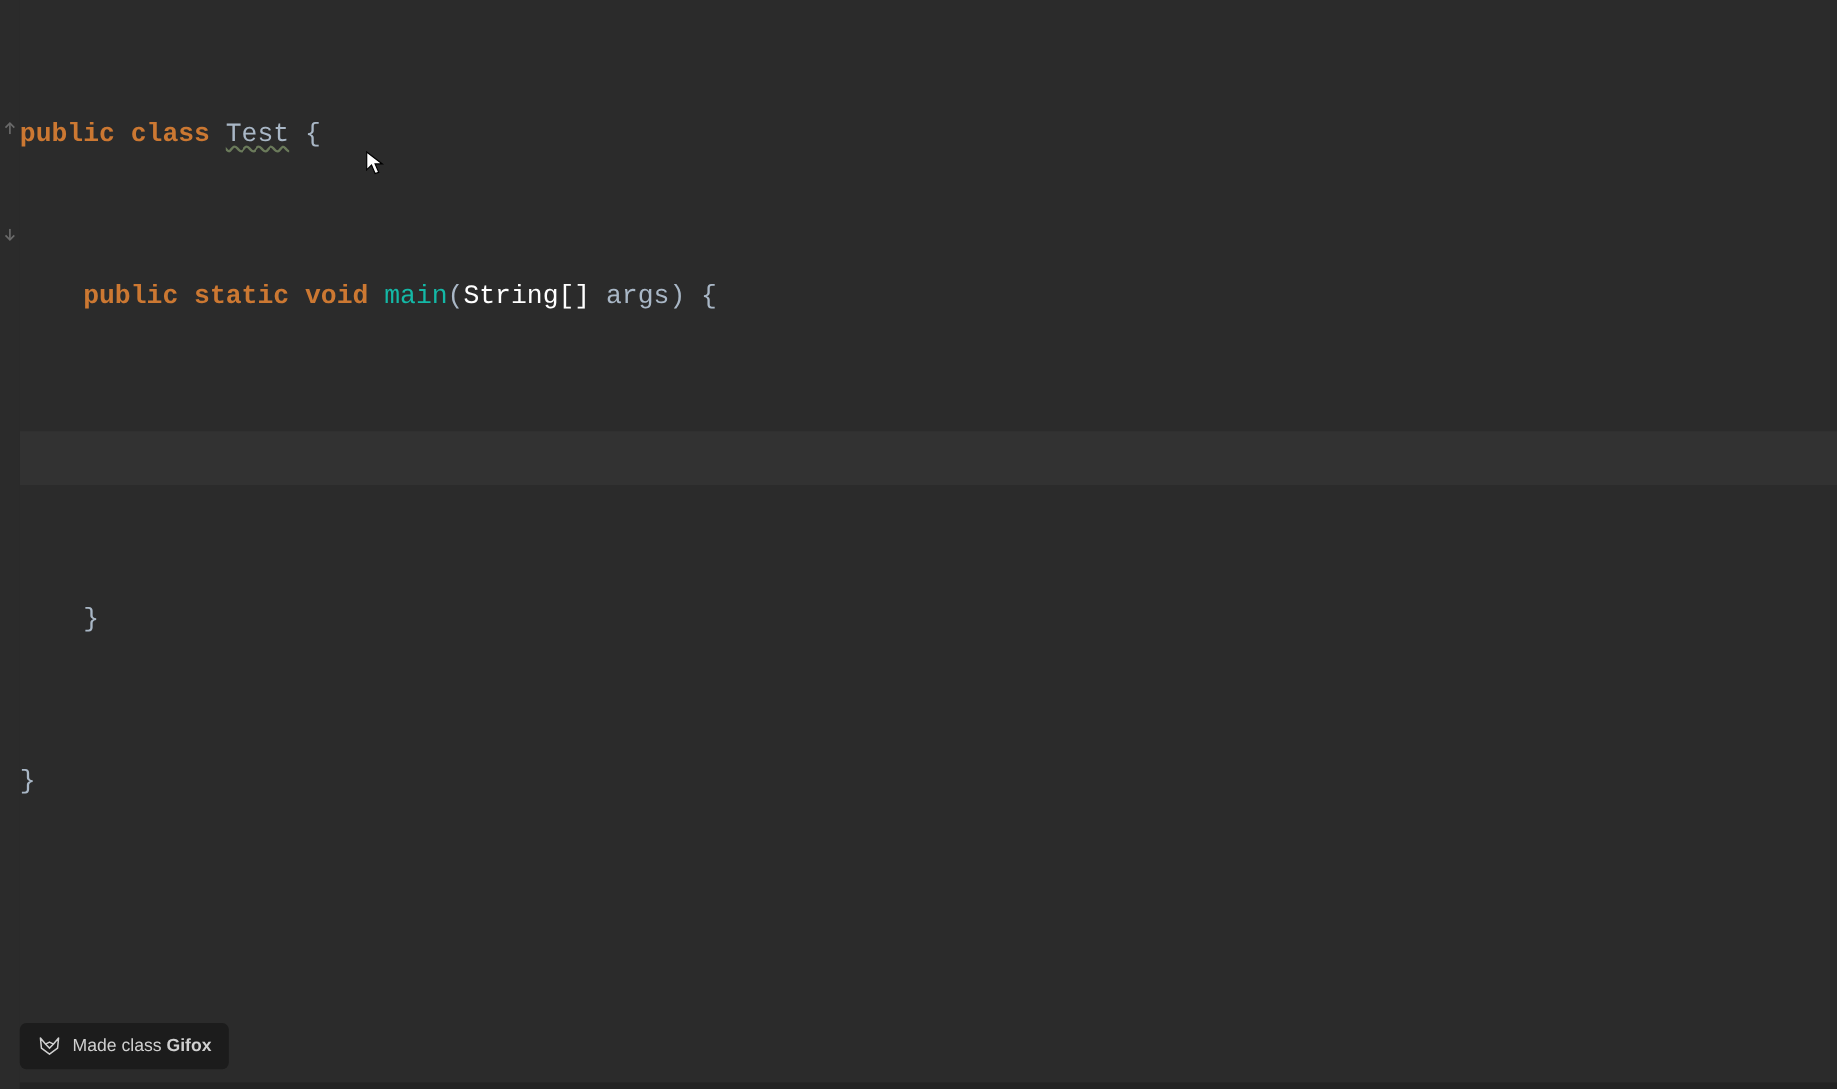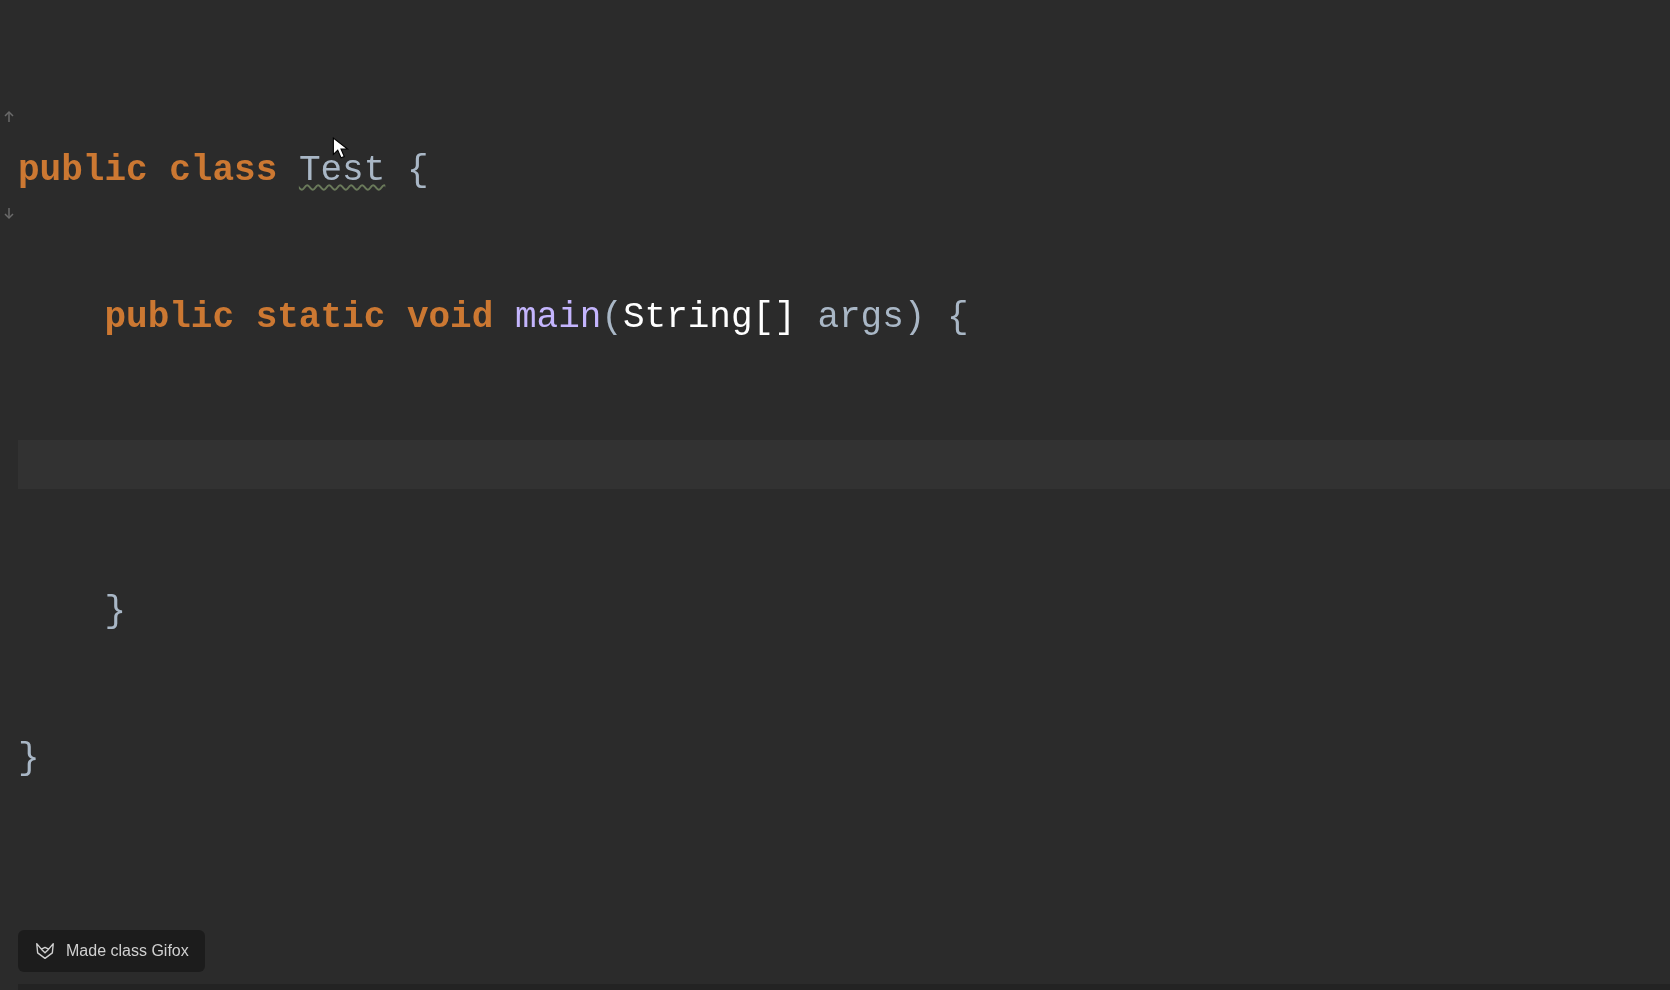--- a/index.html
+++ b/index.html
@@ -51,22 +51,21 @@
       stroke: #6a6a6a;
       stroke-width: 1.5;
     }
     
     .code-area {
       position: absolute;
       left: 18px;
       right: 0;
       top: 0;
       height: 100%;
-      padding-top: 48px;
-      font-size: 36px;
+      font-size: 24px;
       line-height: 49px;
       white-space: pre;
     }
     
     .code-line {
       height: 49px;
       padding-left: 0;
       position: relative;
     }
     
@@ -93,21 +92,21 @@
       color: #a9b7c6;
     }
     
     .classname-underline {
       text-decoration: underline wavy #6a7a5a;
       text-decoration-thickness: 1.5px;
       text-underline-offset: 4px;
     }
     
     .method-name {
-      color: #c4b5fd;
+      color: #14b8a6;
     }
     
     .paren {
       color: #a9b7c6;
     }
     
     .type {
       color: #ffffff;
     }
     
@@ -163,21 +162,21 @@
       stroke-width: 1.5;
     }
     
     .watermark-text {
       color: #d0d0d0;
       font-family: -apple-system, BlinkMacSystemFont, 'Segoe UI', sans-serif;
       font-size: 16px;
     }
     
     .watermark-text .bold {
-      font-weight: normal;
+      font-weight: bold;
     }
 
     .bottom-bar {
       position: absolute;
       left: 0;
       right: 0;
       bottom: 0;
       height: 6px;
       background: #232323;
       z-index: 1;

